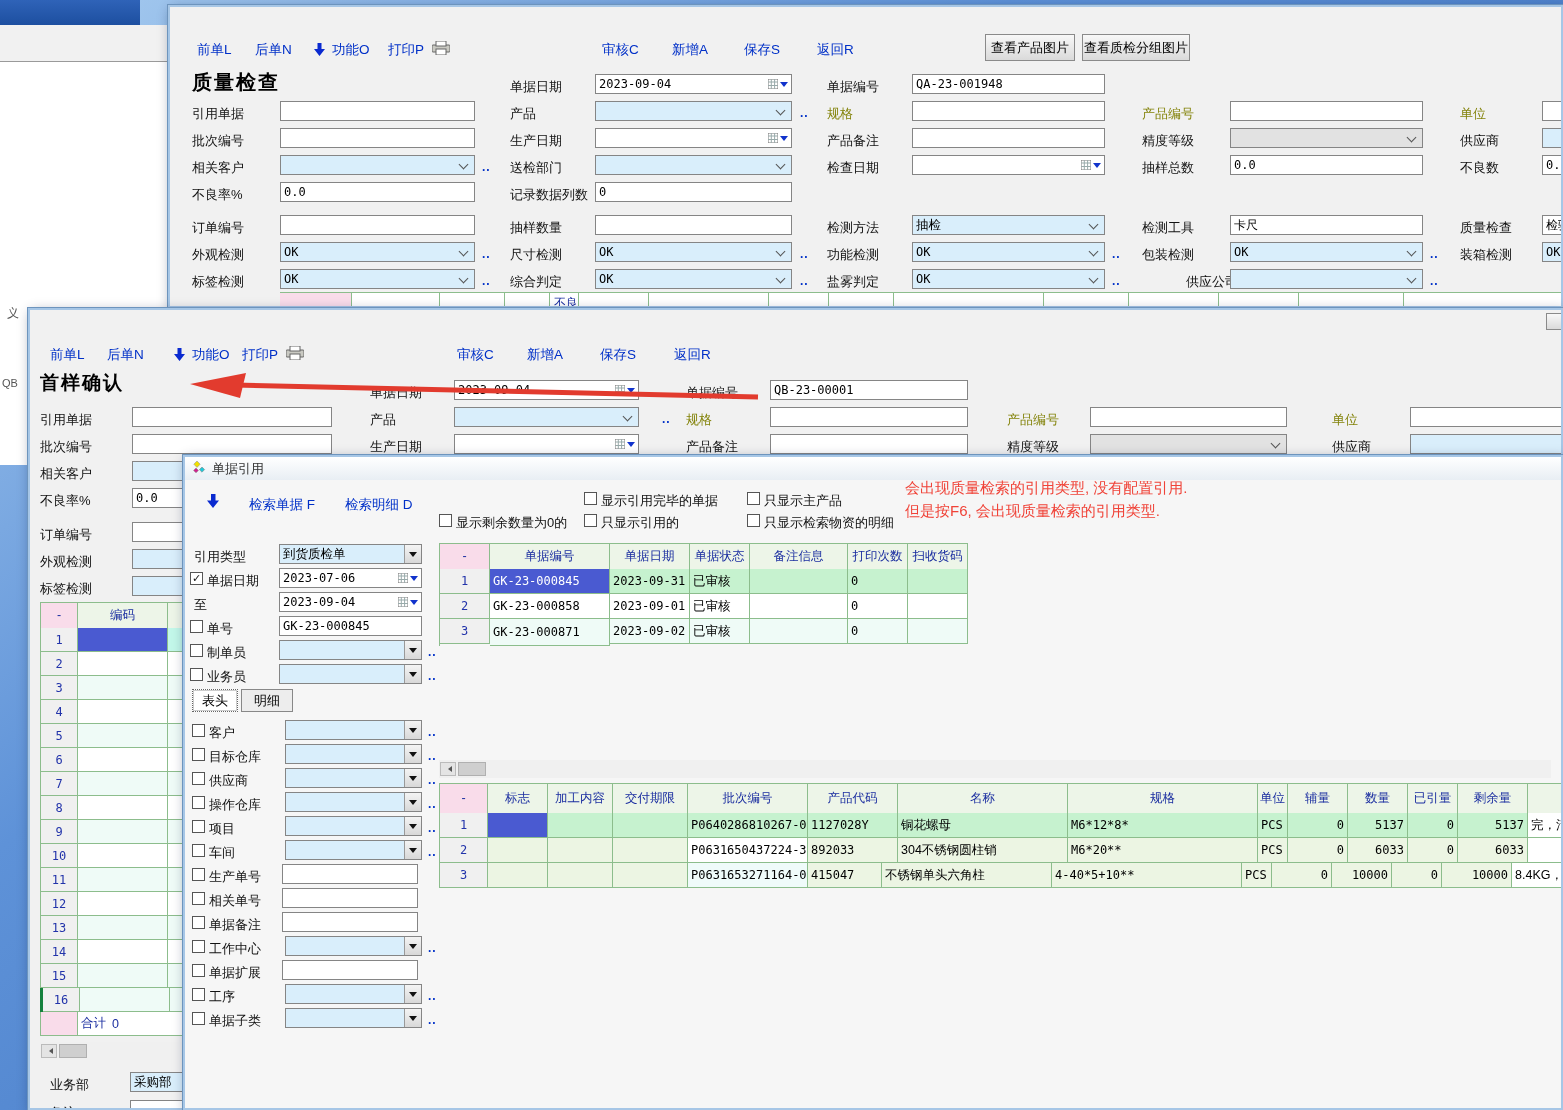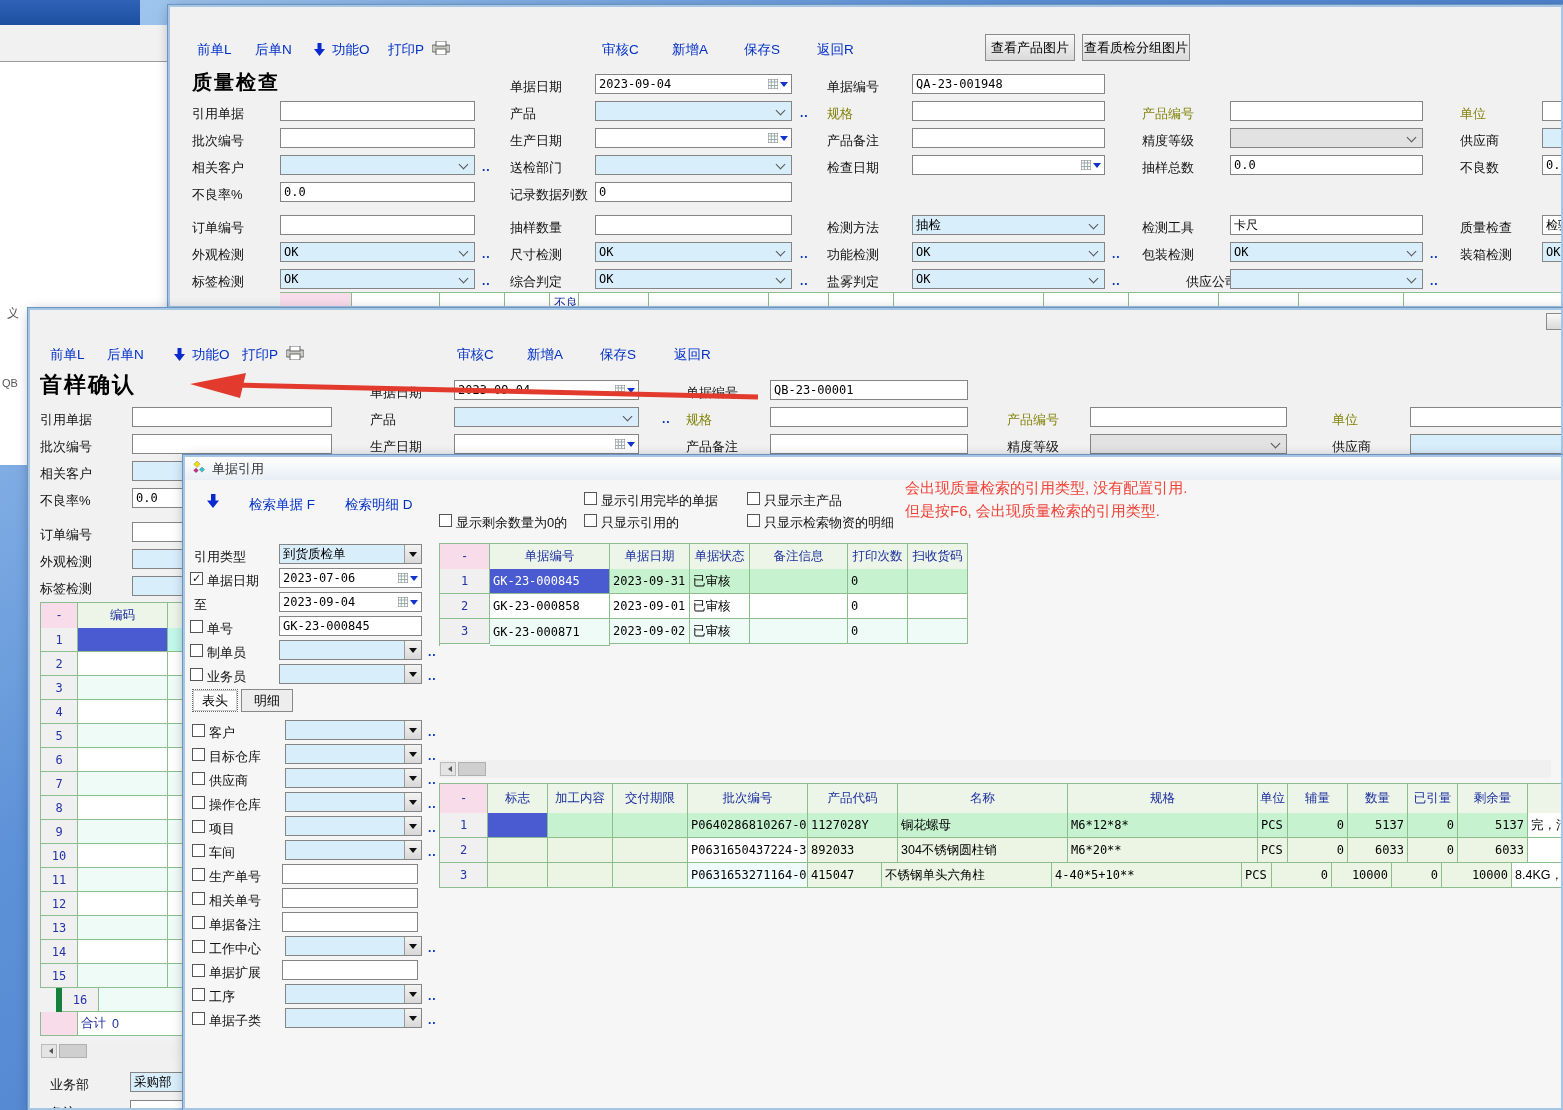--- a/index.html
+++ b/index.html
@@ -286,21 +286,21 @@
   <span style="position:absolute;left:256px;top:36px"><svg width="18" height="14">
         <rect x="0" y="4" width="18" height="7" rx="1" fill="#c9c9c2" stroke="#666"></rect>
         <rect x="4" y="0" width="10" height="5" fill="#fff" stroke="#666"></rect>
         <rect x="4" y="8" width="10" height="6" fill="#fff" stroke="#666"></rect>
       </svg></span>
   <span class="lk" style="left:427px;top:36px">审核C</span>
   <span class="lk" style="left:497px;top:36px">新增A</span>
   <span class="lk" style="left:570px;top:36px">保存S</span>
   <span class="lk" style="left:644px;top:36px">返回R</span>
 
-  <span class="hd1" style="left:10px;top:60px;font-size:22px">首样确认</span>
+  <span class="hd1" style="left:10px;top:60px;font-size:19px">首样确认</span>
 
   <span class="lb" style="left:340px;top:74px">单据日期</span>
   <div class="fi" style="left:424px;top:70px;width:185px">
       <span class="v">2023-09-04</span>
       <span class="cal">
         <svg width="10" height="10">
           <rect x="0" y="0" width="10" height="10" fill="#fff" stroke="#777"></rect>
           <path d="M0 3h10M3.3 0v10M6.6 0v10M0 6.5h10" stroke="#9aa" stroke-width="1"></path>
         </svg>
         <i style="border:4px solid transparent;border-top:5px solid #1133cc;margin-top:5px"></i>
@@ -431,21 +431,21 @@
   <div class="row" style="left:10px;top:630px;border-left:1px solid #8cbd8c">
       <div class="nc" style="width:37px;height:24px">14</div>
       <div class="cl" style="width:90px;height:24px"></div>
       <div class="cl" style="width:60px;height:24px"></div>
     </div>
   <div class="row" style="left:10px;top:654px;border-left:1px solid #8cbd8c">
       <div class="nc" style="width:37px;height:24px">15</div>
       <div class="cl g3" style="width:90px;height:24px"></div>
       <div class="cl g3" style="width:60px;height:24px"></div>
     </div>
-  <div class="row" style="left:26px;top:678px;border-left:6px solid #15803d">
+  <div class="row" style="left:10px;top:678px;border-left:3px solid #15803d">
       <div class="nc" style="width:37px;height:24px">16</div>
       <div class="cl g3" style="width:90px;height:24px"></div>
       <div class="cl g3" style="width:60px;height:24px"></div>
     </div>
   <div class="row" style="left:10px;top:702px;border-left:1px solid #8cbd8c">
     <div class="nc pk" style="width:37px;height:24px"></div>
     <div class="cl cn" style="width:150px;height:24px;color:#1b2ea0;gap:6px">
         <span>合计</span>
         <span>0</span>
       </div>

